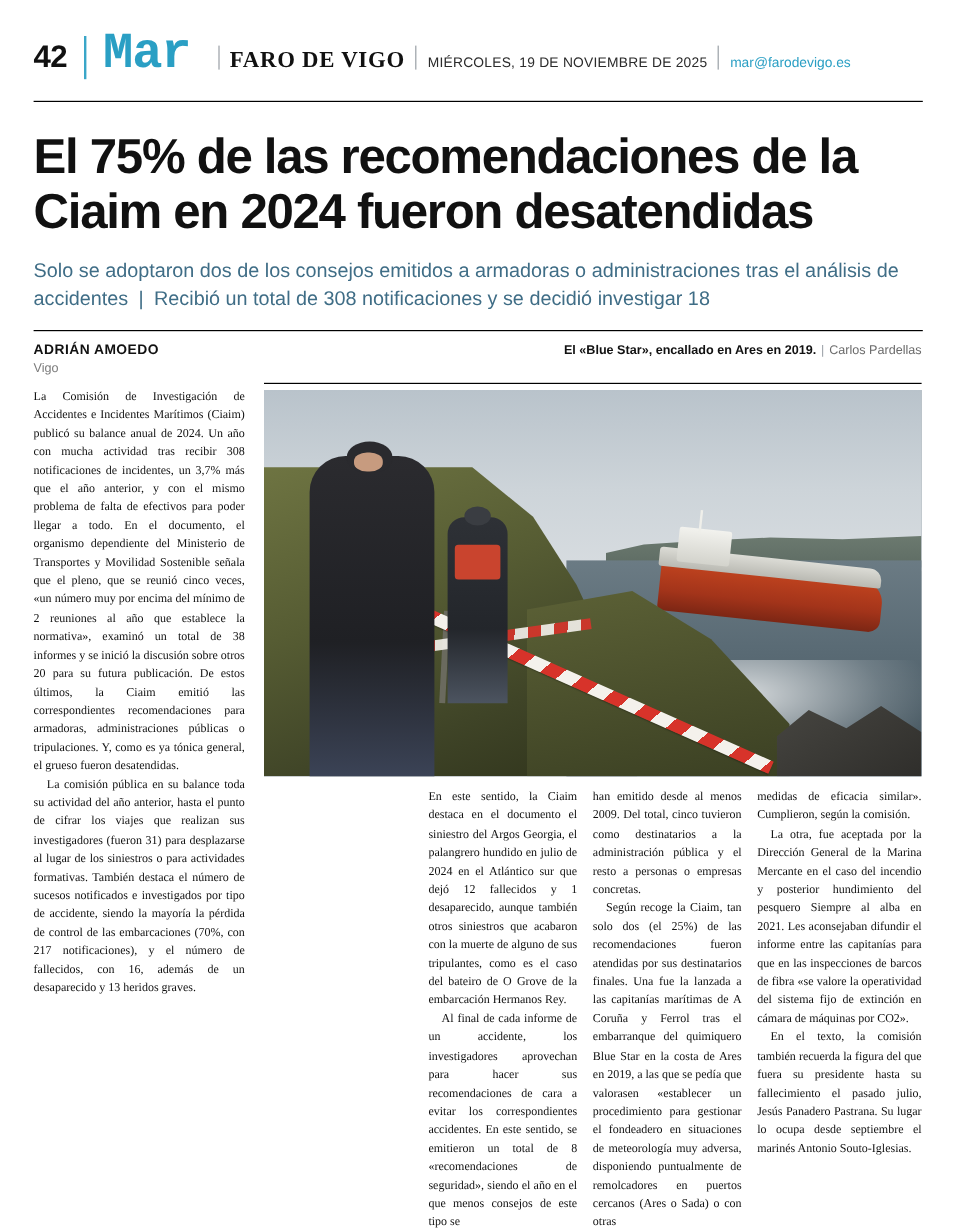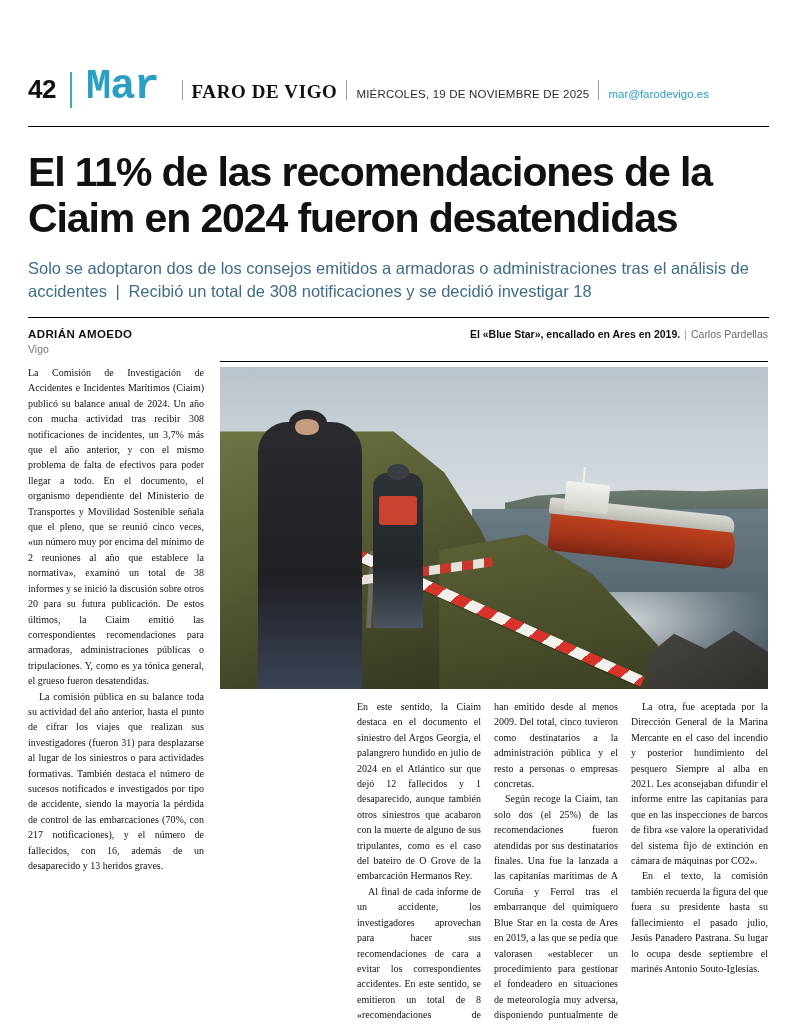--- a/index.html
+++ b/index.html
@@ -20,21 +20,21 @@
     height: 1024px;
     background: #ffffff;
     box-sizing: border-box;
     padding: 0 28px;
   }
 
   
   .masthead {
     display: flex;
     align-items: baseline;
-    padding-top: 68px;
+    padding-top: 26px;
     height: 48px;
   }
   .page-number {
     font-family: "Liberation Sans", sans-serif;
     font-weight: bold;
     font-size: 26px;
     color: #111;
     margin-right: 14px;
     letter-spacing: -0.5px;
   }
@@ -317,21 +317,21 @@
       <span class="paper-name">FARO DE VIGO</span>
       <span class="vrule"></span>
       <span class="date-line">MIÉRCOLES, 19 DE NOVIEMBRE DE 2025</span>
       <span class="vrule"></span>
       <span class="email-link">mar@farodevigo.es</span>
     </div>
   </div>
 
   <div class="thin-rule"></div>
 
-  <div class="headline">El 11% de las recomendaciones de la Ciaim en 2024 fueron desatendidas</div>
+  <div class="headline">El 75% de las recomendaciones de la Ciaim en 2024 fueron desatendidas</div>
 
   <div class="subhead">
     <span>Solo se adoptaron dos de los consejos emitidos a armadoras o administraciones tras el análisis de accidentes</span>
     <span class="sep">|</span>
     <span>Recibió un total de  308 notificaciones y se decidió investigar 18</span>
   </div>
 
   <div class="rule-under-sub"></div>
 
   <div class="content">
@@ -388,20 +388,21 @@
 
         <div class="lcol">
           <div class="body-text">
             <p class="first">han emitido desde al menos 2009. Del total, cinco tuvieron como destinatarios a la administración pública y el resto a personas o empresas concretas.</p>
             <p>Según recoge la Ciaim, tan solo dos (el 25%) de las recomendaciones fueron atendidas por sus destinatarios finales. Una fue la lanzada a las capitanías marítimas de A Coruña y Ferrol tras el embarranque del quimiquero Blue Star en la costa de Ares en 2019, a las que se pedía que valorasen «establecer un procedimiento para gestionar el fondeadero en situaciones de meteorología muy adversa, disponiendo puntualmente de remolcadores en puertos cercanos (Ares o Sada) o con otras</p>
           </div>
         </div>
 
         <div class="lcol">
           <div class="body-text">
+            <p class="first">medidas de eficacia similar». Cumplieron, según la comisión.</p>
             <p>La otra, fue aceptada por la Dirección General de la Marina Mercante en el caso del incendio y posterior hundimiento del pesquero Siempre al alba en 2021. Les aconsejaban difundir el informe entre las capitanías para que en las inspecciones de barcos de fibra «se valore la operatividad del sistema fijo de extinción en cámara de máquinas por CO2».</p>
             <p>En el texto, la comisión también recuerda la figura del que fuera su presidente hasta su fallecimiento el pasado julio, Jesús Panadero Pastrana. Su lugar lo ocupa desde septiembre el marinés Antonio Souto-Iglesias.</p>
           </div>
         </div>
       </div>
 
     </div>
   </div>
 </div>
 

